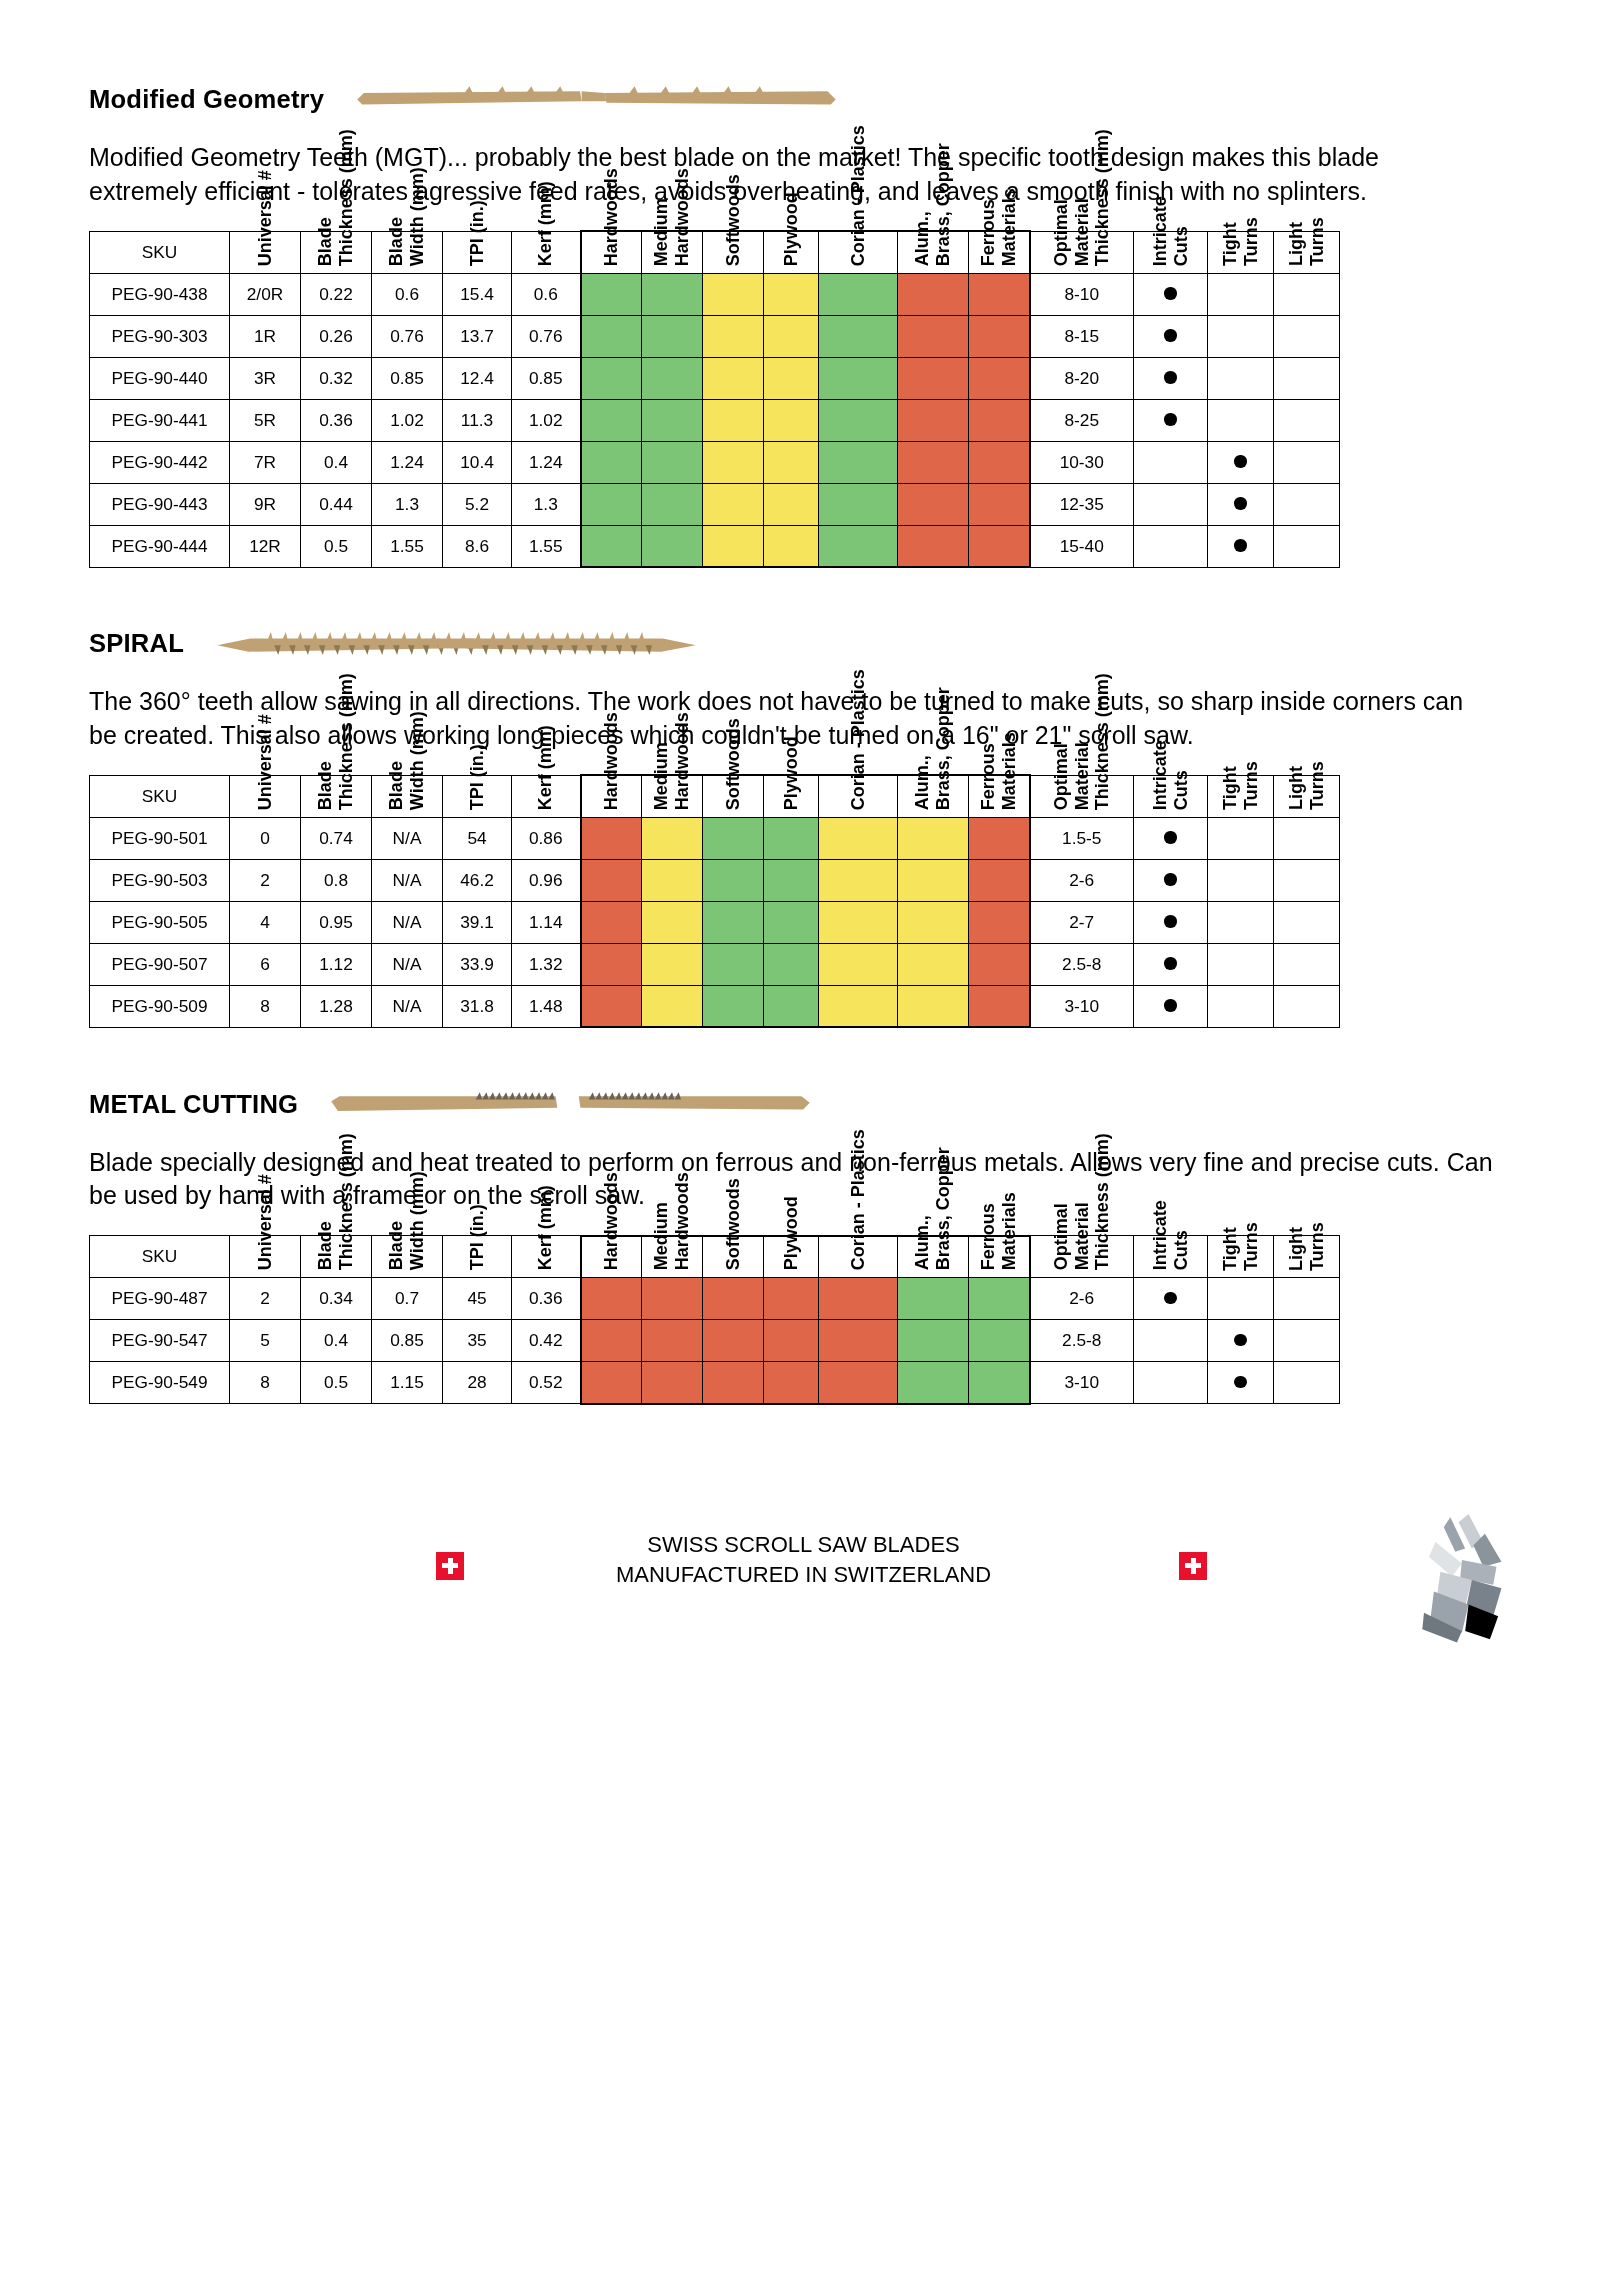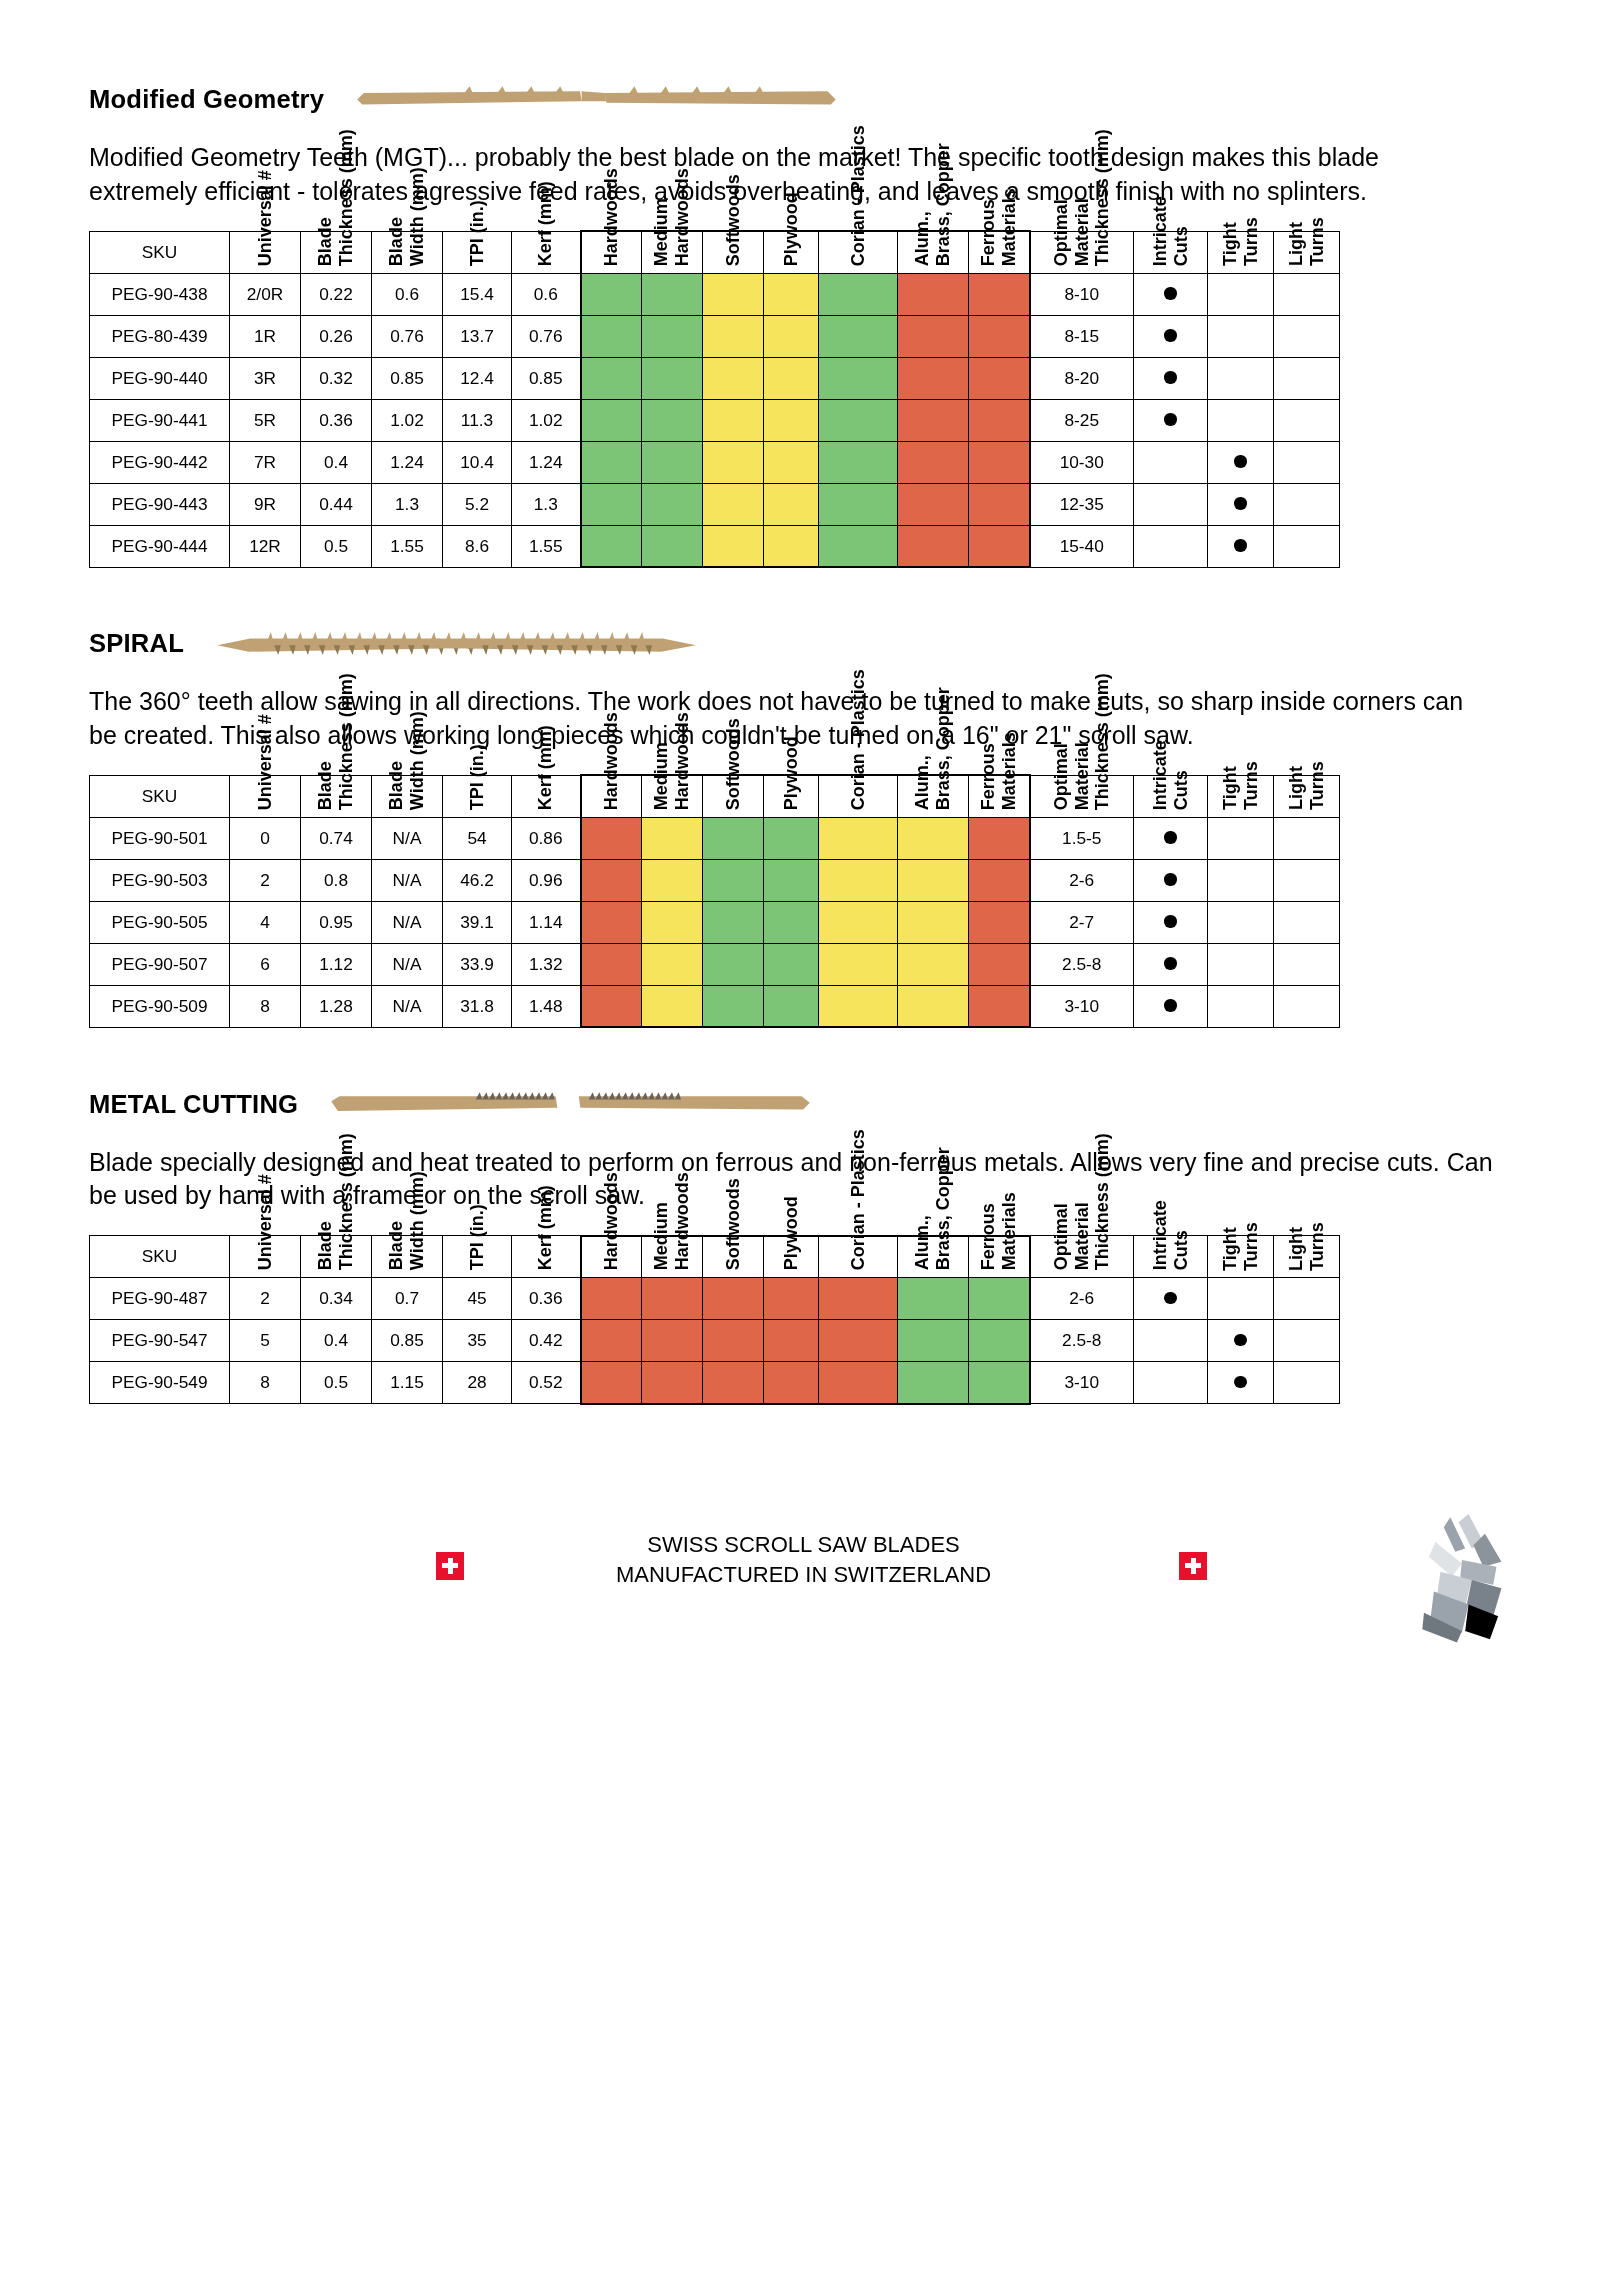--- a/index.html
+++ b/index.html
@@ -281,21 +281,21 @@
               <td class="y "></td>
               <td class="g "></td>
               <td class="r "></td>
               <td class="r blk-r "></td>
               <td>8-10</td>
               <td class="dot"></td>
               <td class=""></td>
               <td class=""></td>
             </tr>
             <tr class="row">
-              <td class="sku">PEG-80-439</td>
+              <td class="sku">PEG-90-303</td>
               <td>1R</td>
               <td>0.26</td>
               <td>0.76</td>
               <td>13.7</td>
               <td>0.76</td>
               <td class="g blk-l "></td>
               <td class="g "></td>
               <td class="y "></td>
               <td class="y "></td>
               <td class="g "></td>

